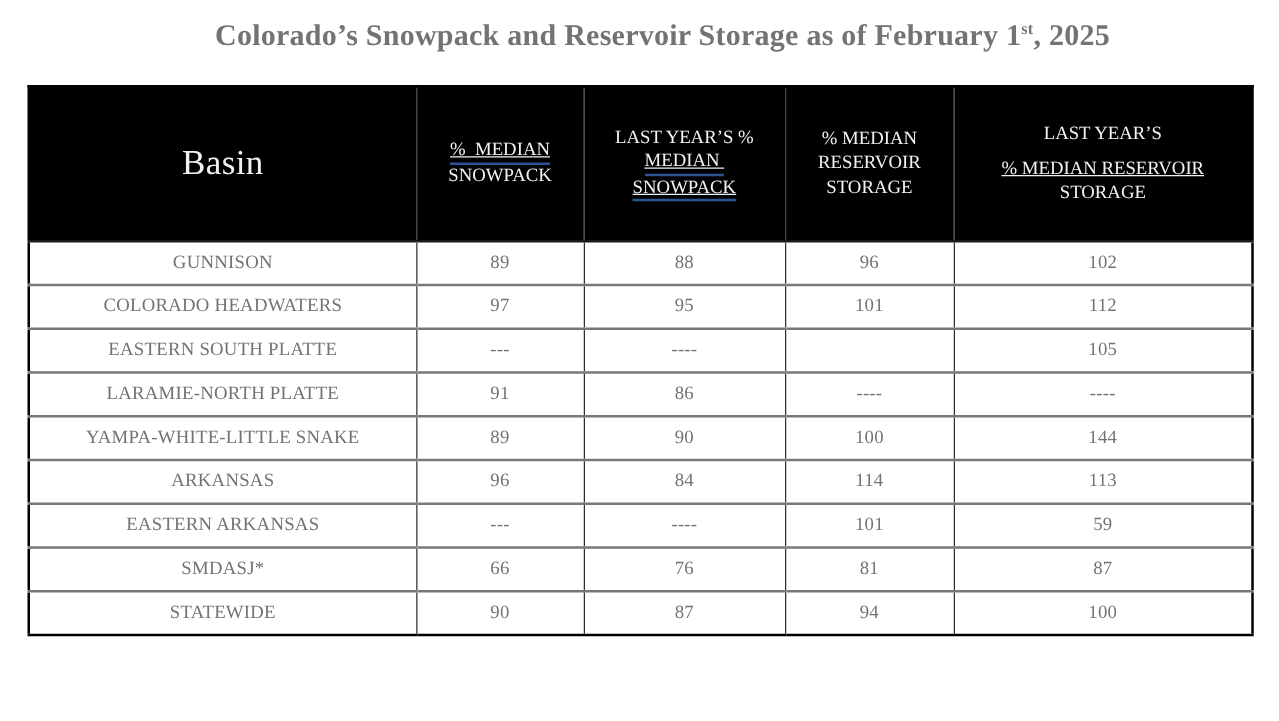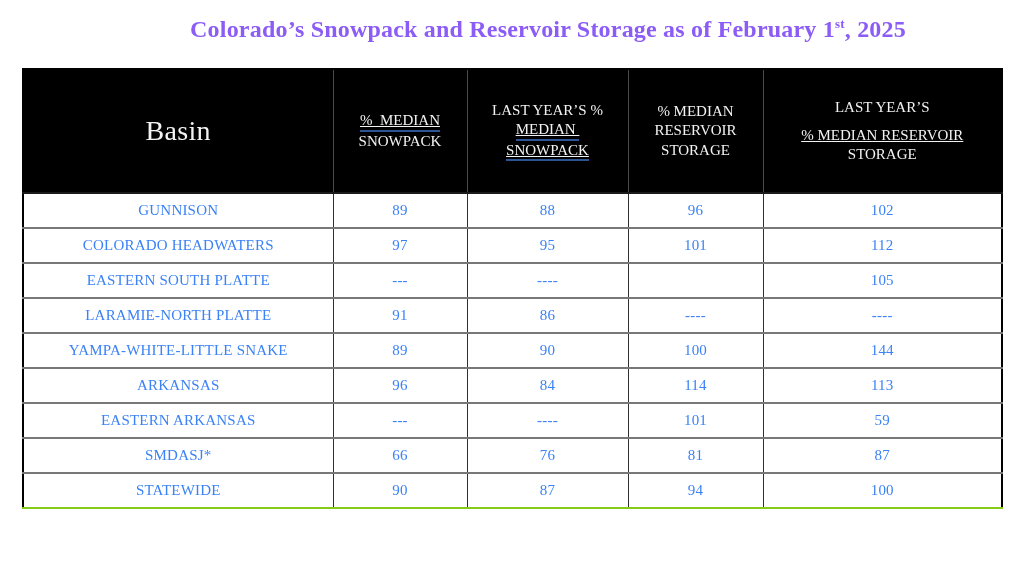--- a/index.html
+++ b/index.html
@@ -13,27 +13,27 @@
   }
   .page {
     position: relative;
     width: 1023px;
     height: 577px;
     background: #ffffff;
   }
   .title {
     position: absolute;
     top: 16px;
-    left: 78px;
+    left: 60px;
     width: 940px;
     margin: 0;
     text-align: center;
     font-size: 24px;
     font-weight: bold;
-    color: #8b5cf6;
+    color: #737373;
     letter-spacing: 0.2px;
     white-space: nowrap;
   }
   .title sup {
     font-size: 13px;
     vertical-align: super;
     line-height: 0;
   }
   table.snow {
     position: absolute;
@@ -80,30 +80,30 @@
     text-decoration: underline;
   }
   
   tbody tr {
     height: 35px;
   }
   tbody td {
     text-align: center;
     vertical-align: middle;
     font-size: 15px;
-    color: #3b82f6;
+    color: #737373;
     border-left: 1px solid #303030;
     border-right: 1px solid #303030;
     border-top: 2px solid #787878;
     border-bottom: 2px solid #787878;
     padding: 0 4px;
     letter-spacing: 0.2px;
     white-space: nowrap;
   }
-  tbody tr:last-child td { border-bottom: 2px solid #84cc16; }
+  tbody tr:last-child td { border-bottom: 2px solid #000000; }
 </style>
 </head>
 <body>
 
 <div class="page">
 
   <h1 class="title"><span>Colorado’s Snowpack and Reservoir Storage as of February 1</span><sup>st</sup><span>, 2025</span></h1>
 
   <table class="snow">
     <colgroup>

